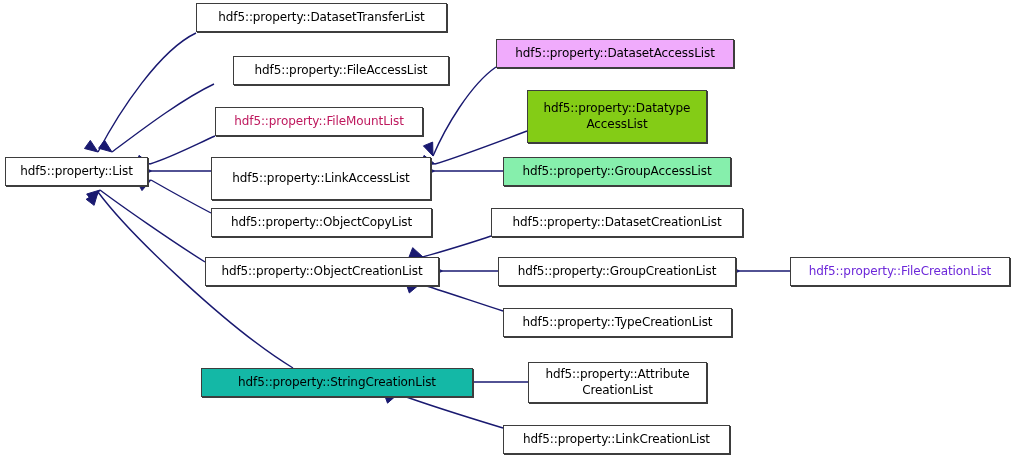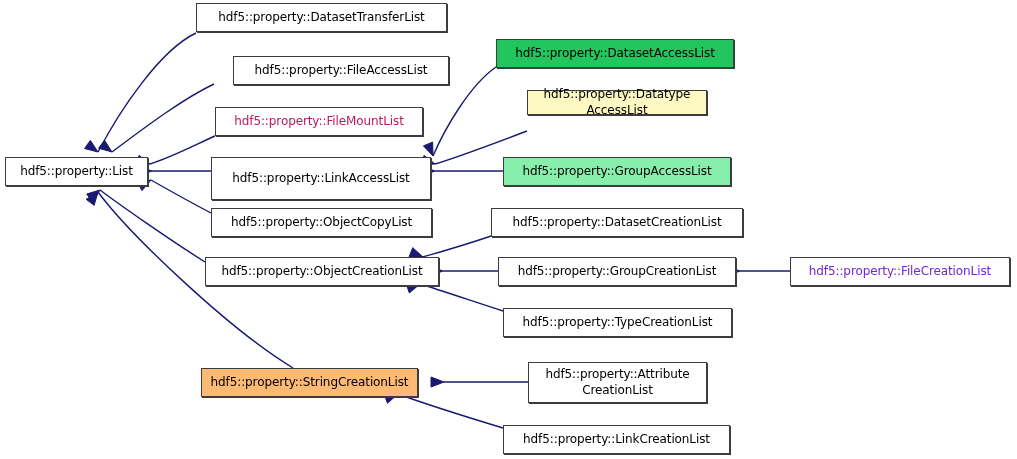--- a/index.html
+++ b/index.html
@@ -77,23 +77,23 @@
       <path d="M 503,428 C 470,418 420,402 398,394" fill="none" stroke="#191970" stroke-width="1.4"></path>
       <polygon points="398.00,394.00 387.50,403.15 384.07,393.76" fill="#191970" stroke="#191970" stroke-width="1"></polygon>
     </svg>
 <div class="node" style="left: 5px; top: 157px; width: 143px; height: 29px; border-color: rgb(61, 61, 61); background: rgb(255, 255, 255); color: rgb(0, 0, 0);"><span>hdf5::property::List</span></div>
     <div class="node" style="left: 196px; top: 3px; width: 251px; height: 29px; border-color: rgb(61, 61, 61); background: rgb(255, 255, 255); color: rgb(0, 0, 0);"><span>hdf5::property::DatasetTransferList</span></div>
     <div class="node" style="left: 214px; top: 56px; width: 216px; height: 29px; border-color: rgb(61, 61, 61); background: rgb(255, 255, 255); color: rgb(0, 0, 0); margin-left: 19px;"><span>hdf5::property::FileAccessList</span></div>
     <div class="node" style="left: 215px; top: 107px; width: 208px; height: 29px; border-color: rgb(61, 61, 61); background: rgb(255, 255, 255); color: #be185d;"><span>hdf5::property::FileMountList</span></div>
     <div class="node" style="left: 211px; top: 157px; width: 220px; height: 43px; border-color: rgb(61, 61, 61); background: rgb(255, 255, 255); color: rgb(0, 0, 0);"><span>hdf5::property::LinkAccessList</span></div>
     <div class="node" style="left: 211px; top: 208px; width: 221px; height: 29px; border-color: rgb(61, 61, 61); background: rgb(255, 255, 255); color: rgb(0, 0, 0);"><span>hdf5::property::ObjectCopyList</span></div>
     <div class="node" style="left: 205px; top: 257px; width: 234px; height: 29px; border-color: rgb(61, 61, 61); background: rgb(255, 255, 255); color: rgb(0, 0, 0);"><span>hdf5::property::ObjectCreationList</span></div>
-    <div class="node" style="left: 201px; top: 368px; width: 217px; height: 29px; border-color: rgb(61, 61, 61); background: #fdba74; color: rgb(0, 0, 0);"><span>hdf5::property::StringCreationList</span></div>
-    <div class="node" style="left: 496px; top: 39px; width: 238px; height: 29px; border-color: rgb(61, 61, 61); background: #22c55e; color: rgb(0, 0, 0);"><span>hdf5::property::DatasetAccessList</span></div>
-    <div class="node" style="left: 527px; top: 90px; width: 180px; height: 25px; border-color: rgb(61, 61, 61); background: #fef9c3; color: rgb(0, 0, 0);"><span>hdf5::property::Datatype
+    <div class="node" style="left: 201px; top: 368px; width: 272px; height: 29px; border-color: rgb(61, 61, 61); background: #14b8a6; color: rgb(0, 0, 0);"><span>hdf5::property::StringCreationList</span></div>
+    <div class="node" style="left: 496px; top: 39px; width: 238px; height: 29px; border-color: rgb(61, 61, 61); background: #f0abfc; color: rgb(0, 0, 0);"><span>hdf5::property::DatasetAccessList</span></div>
+    <div class="node" style="left: 527px; top: 90px; width: 180px; height: 53px; border-color: rgb(61, 61, 61); background: #84cc16; color: rgb(0, 0, 0);"><span>hdf5::property::Datatype
 AccessList</span></div>
     <div class="node" style="left: 503px; top: 157px; width: 228px; height: 29px; border-color: rgb(61, 61, 61); background: #86efac; color: rgb(0, 0, 0);"><span>hdf5::property::GroupAccessList</span></div>
     <div class="node" style="left: 491px; top: 208px; width: 252px; height: 29px; border-color: rgb(61, 61, 61); background: rgb(255, 255, 255); color: rgb(0, 0, 0);"><span>hdf5::property::DatasetCreationList</span></div>
     <div class="node" style="left: 498px; top: 257px; width: 238px; height: 29px; border-color: rgb(61, 61, 61); background: rgb(255, 255, 255); color: rgb(0, 0, 0);"><span>hdf5::property::GroupCreationList</span></div>
     <div class="node" style="left: 503px; top: 308px; width: 229px; height: 29px; border-color: rgb(61, 61, 61); background: rgb(255, 255, 255); color: rgb(0, 0, 0);"><span>hdf5::property::TypeCreationList</span></div>
     <div class="node" style="left: 528px; top: 362px; width: 179px; height: 41px; border-color: rgb(61, 61, 61); background: rgb(255, 255, 255); color: rgb(0, 0, 0);"><span>hdf5::property::Attribute
 CreationList</span></div>
     <div class="node" style="left: 503px; top: 425px; width: 227px; height: 29px; border-color: rgb(61, 61, 61); background: rgb(255, 255, 255); color: rgb(0, 0, 0);"><span>hdf5::property::LinkCreationList</span></div>
     <div class="node" style="left: 790px; top: 257px; width: 220px; height: 29px; border-color: rgb(61, 61, 61); background: rgb(255, 255, 255); color: #6d28d9;"><span>hdf5::property::FileCreationList</span></div>
   </div>

